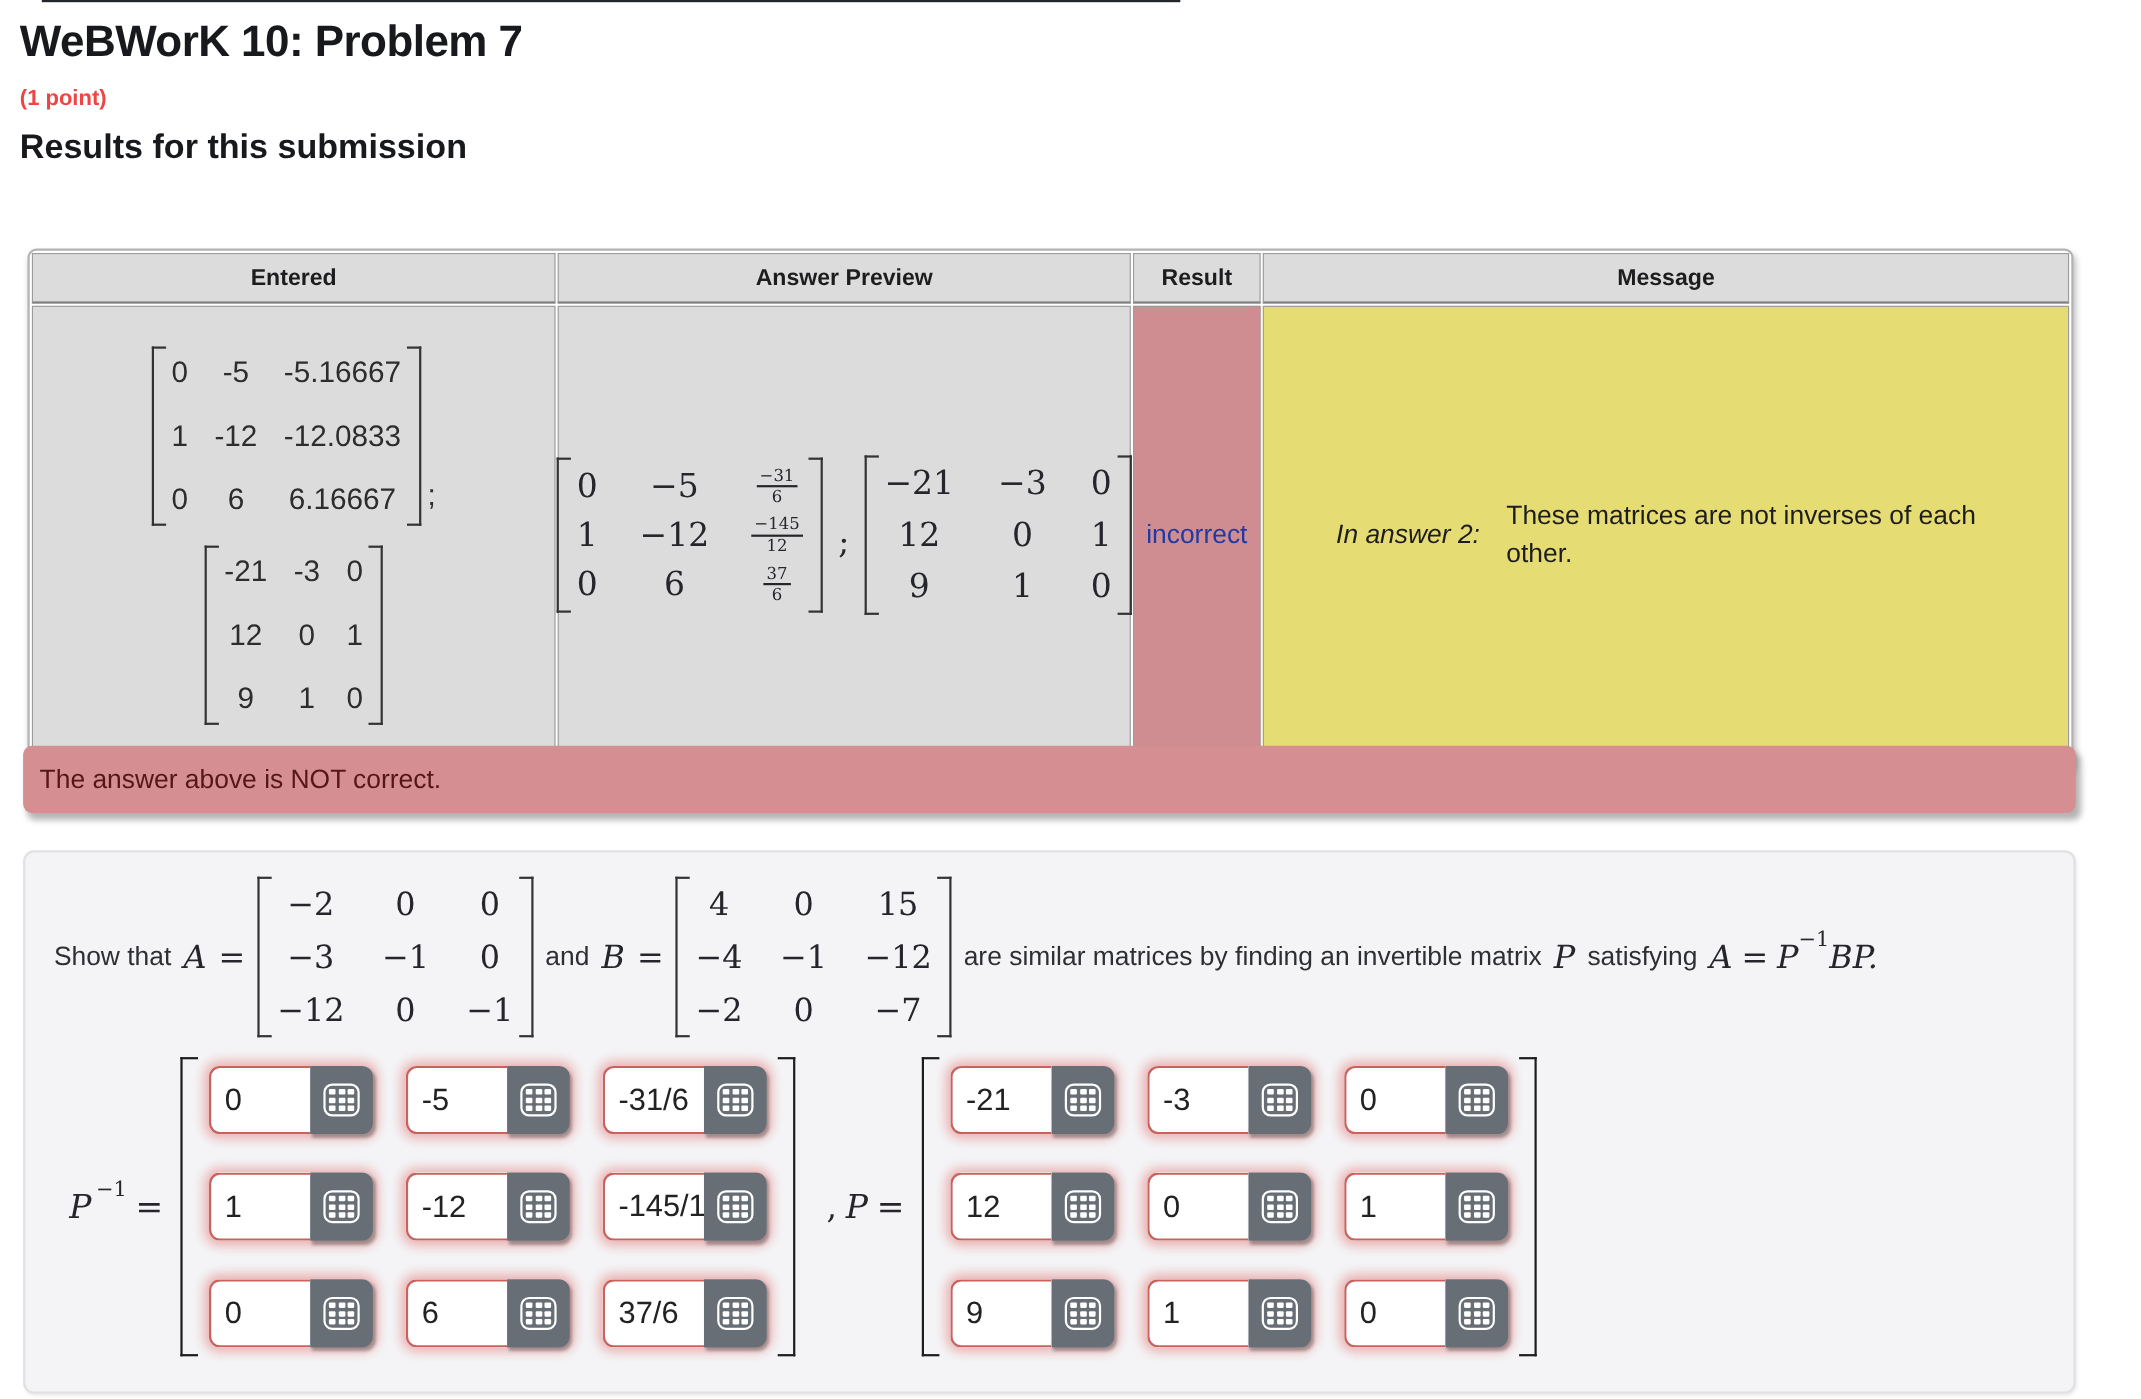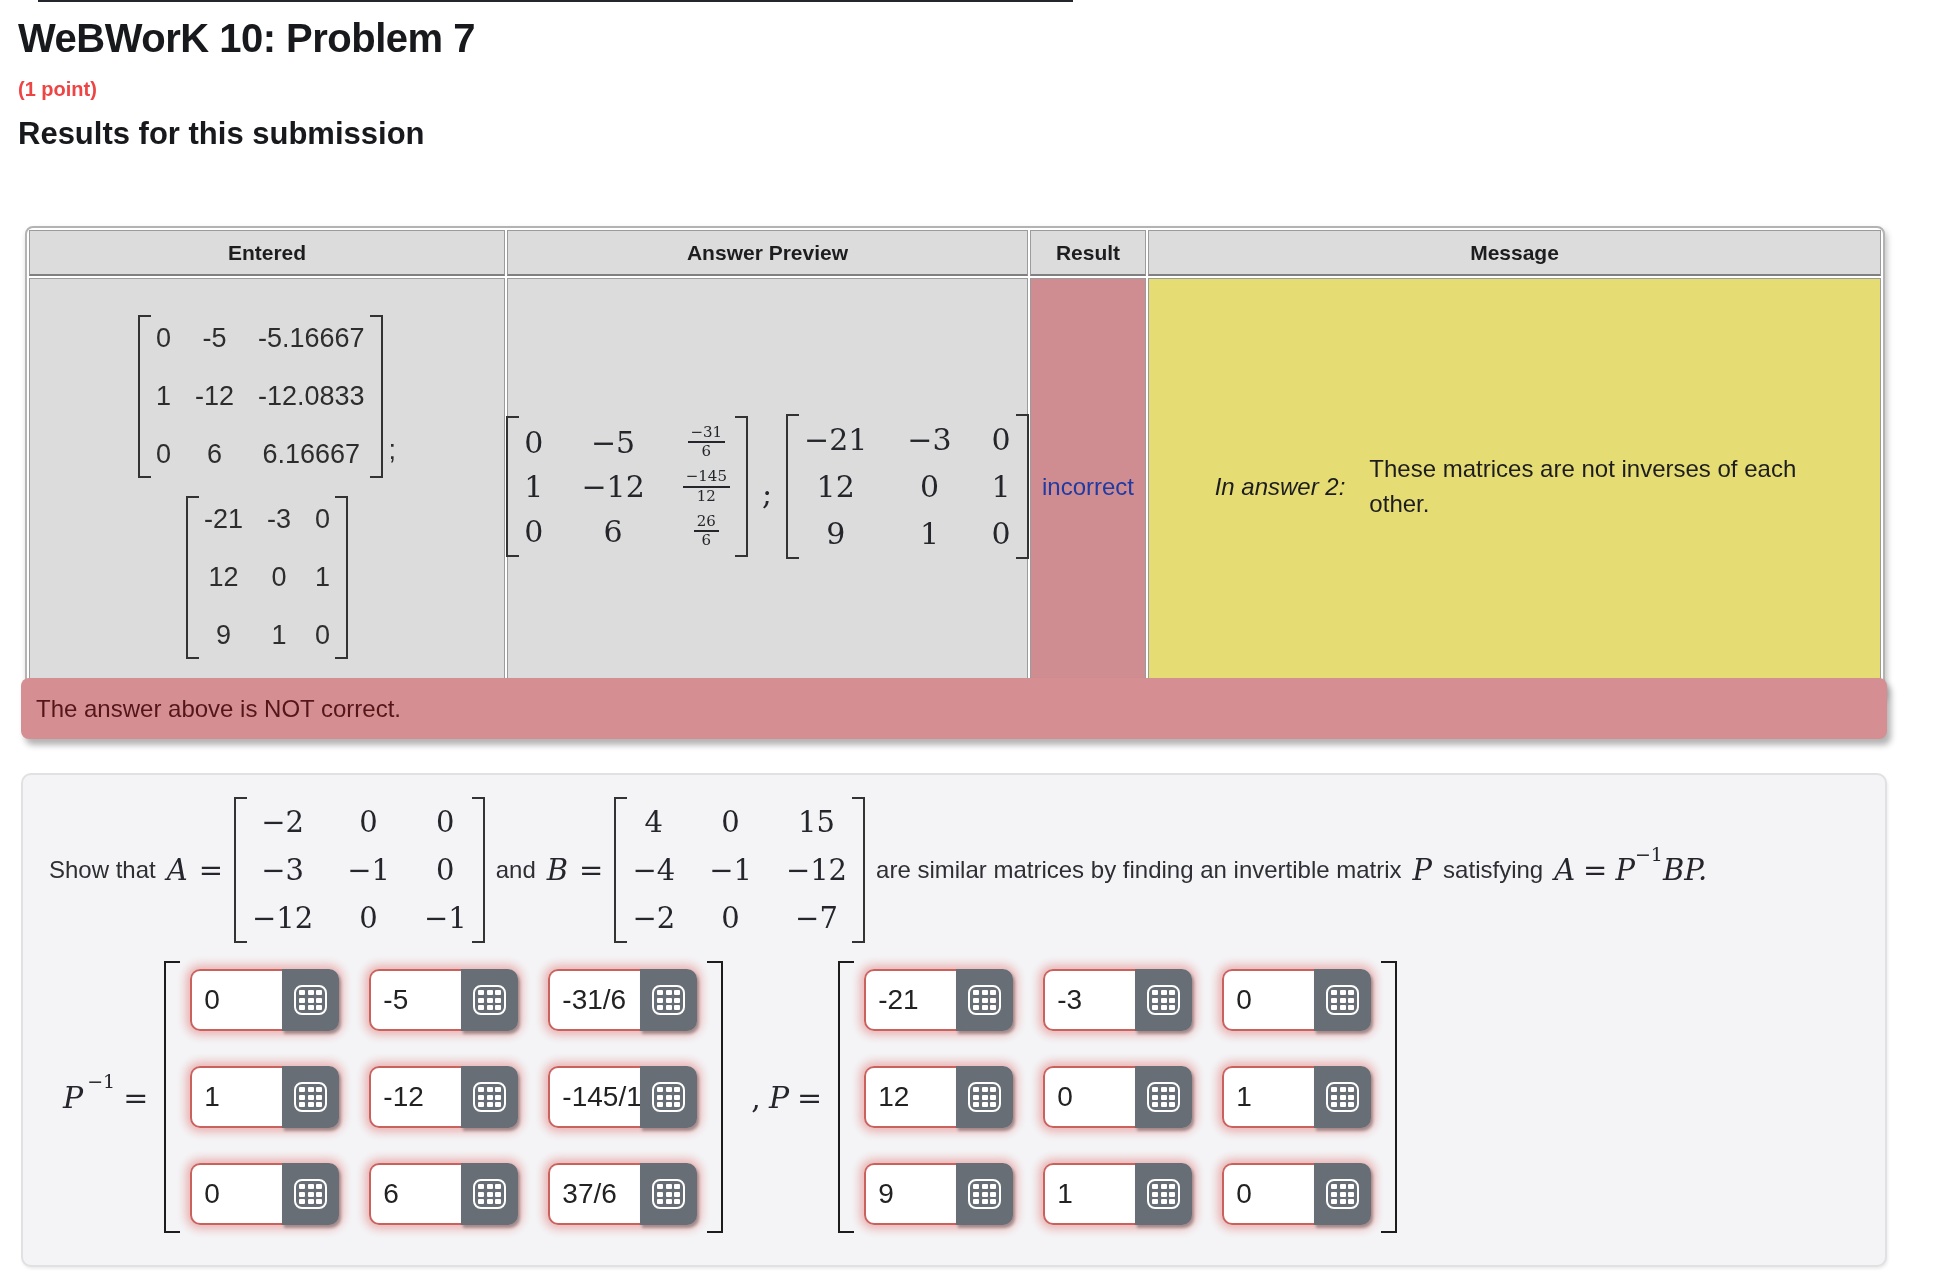--- a/index.html
+++ b/index.html
@@ -164,21 +164,21 @@
         <span class="mcell">
           <span class="frac">
             <span class="num">−145</span>
             <span class="den">12</span>
           </span>
         </span>
         <span class="mcell">0</span>
         <span class="mcell">6</span>
         <span class="mcell">
           <span class="frac">
-            <span class="num">26</span>
+            <span class="num">37</span>
             <span class="den">6</span>
           </span>
         </span>
       </span>
     <span class="semi serif">;</span>
     <span class="mtx serif-2" style="grid-template-columns: repeat(3, auto);">
         <span class="mcell">−21</span>
         <span class="mcell">−3</span>
         <span class="mcell">0</span>
         <span class="mcell">12</span>

